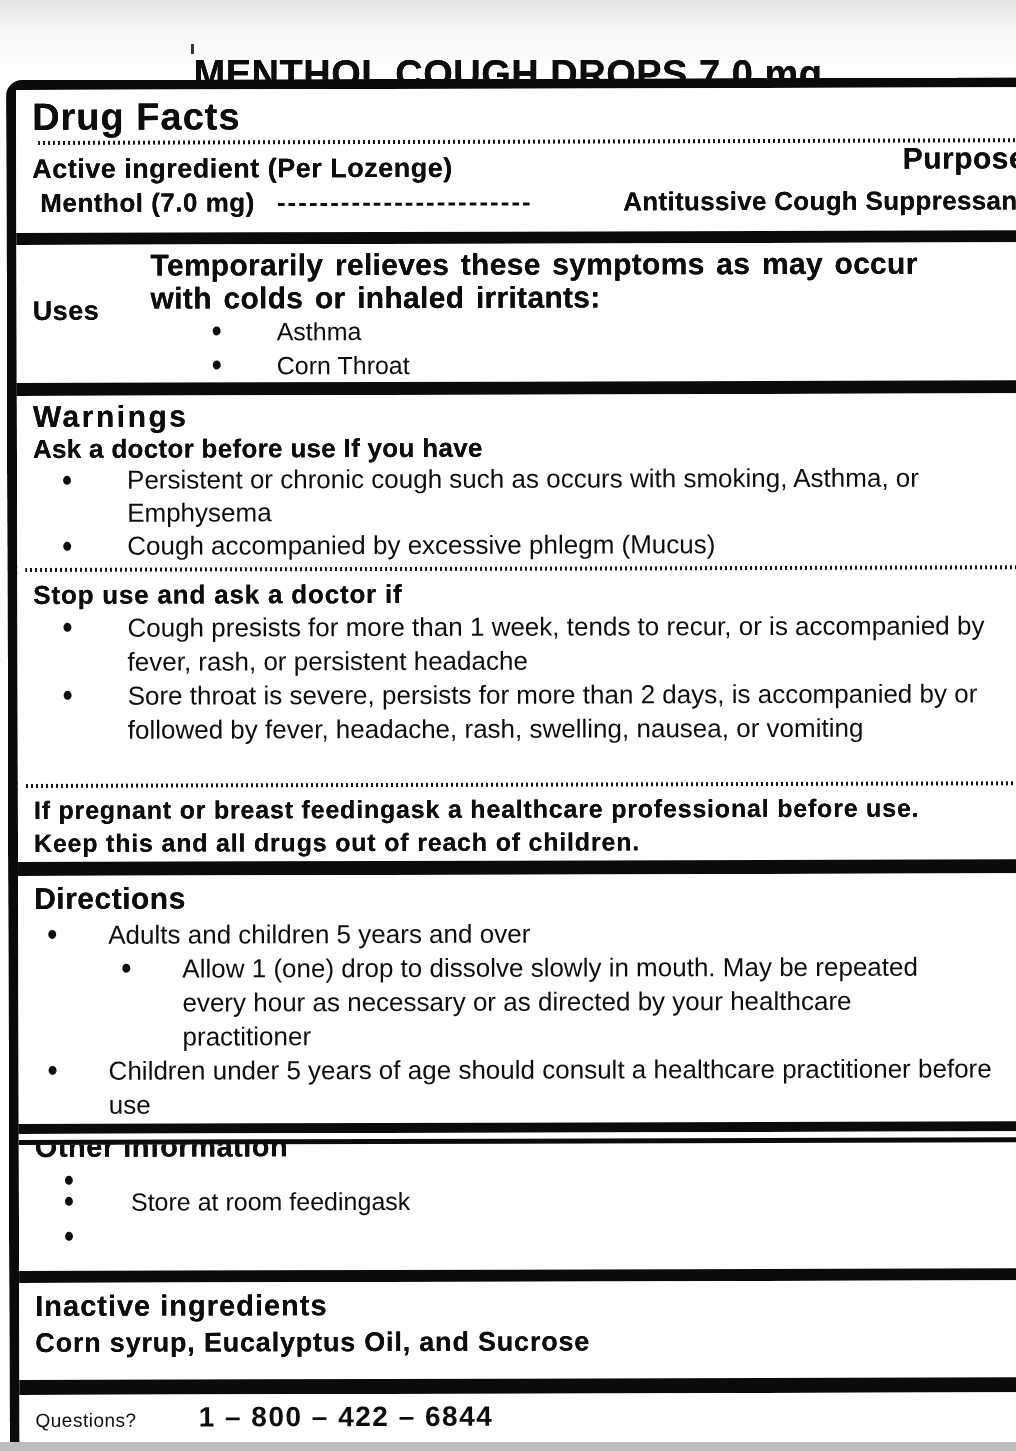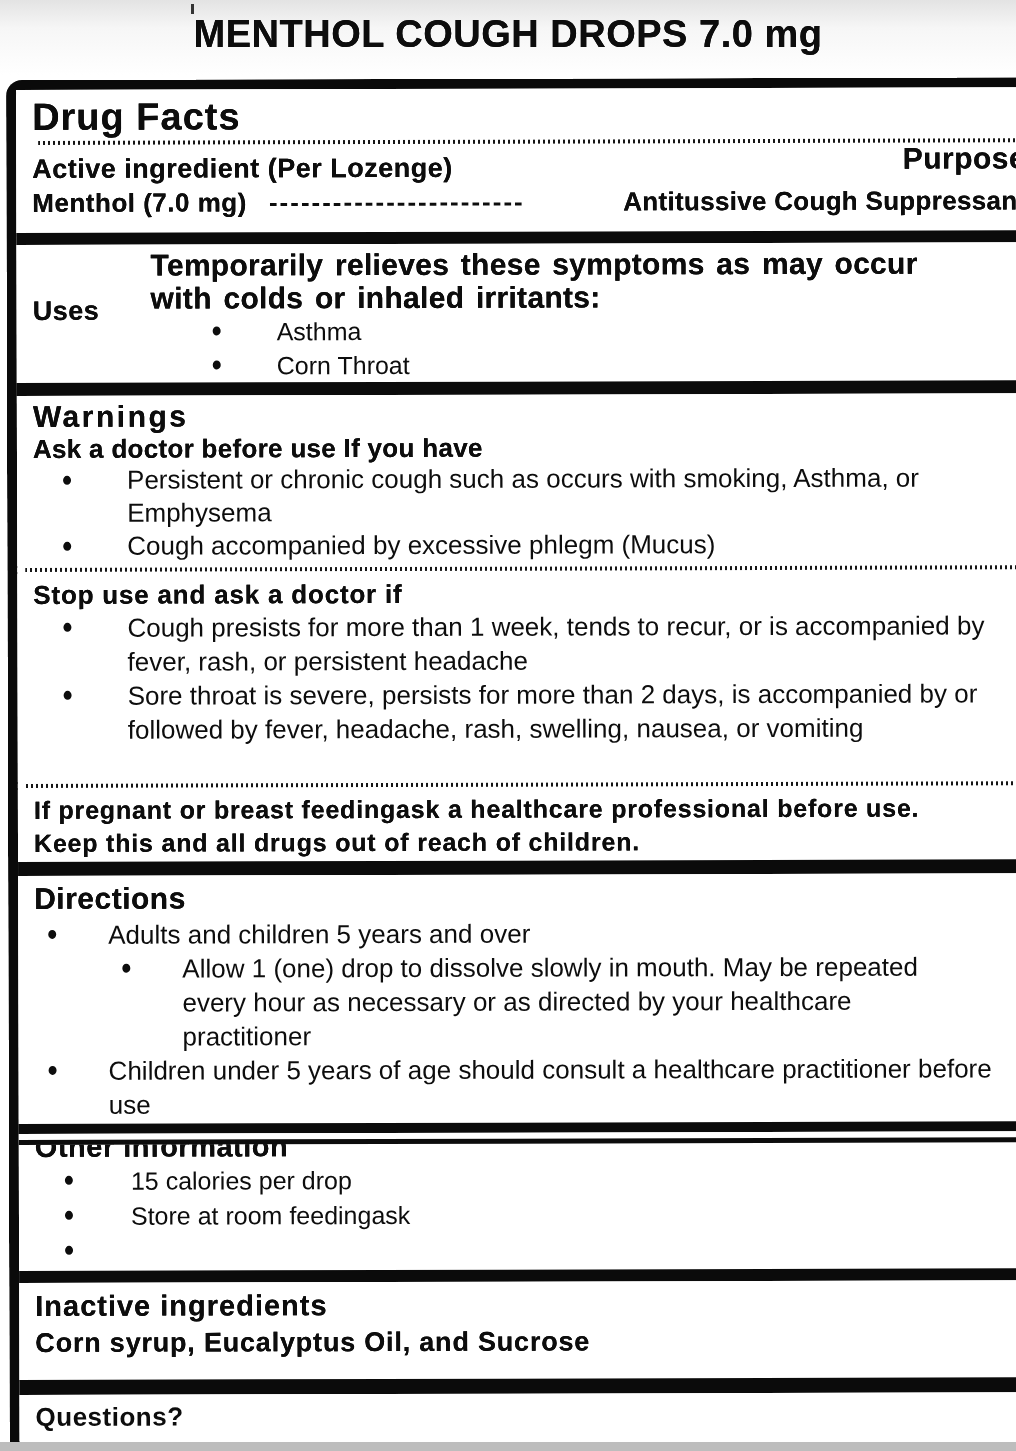--- a/index.html
+++ b/index.html
@@ -8,21 +8,21 @@
     font-family:"Liberation Sans","DejaVu Sans",sans-serif;
     color:#0d0d0d;
     background:linear-gradient(180deg,#e3e3e3 0px,#f6f6f6 28px,#ffffff 75px);
     position:relative;
   }
 
   
   .title-band { height:80px; position:relative; }
   .page-title {
     text-align:center; font-size:38px; font-weight:bold; letter-spacing:0.5px;
-    padding-top:13px; text-shadow:0 0 0.6px #000;
+    padding-top:13px; text-shadow:0 0 0.6px #000;margin-top:40px;
   }
   .scan-tick { position:absolute; left:191px; top:4px; width:3px; height:10px; background:#333; }
 
   
   .label-box {
     position:absolute; left:6px; top:80px; width:1030px; height:1371px;
     border-top:10px solid #0a0a0a; border-left:10px solid #0a0a0a;
     border-top-left-radius:16px; background:#fff;
     transform:rotate(-0.15deg); transform-origin:left top;
   }
@@ -35,21 +35,21 @@
   }
   .wavy-wrap { padding:0 2px; background:#fff; }
 
   
   .sec-head { height:143px; padding-top:5px; }
   .drug-facts { font-size:38px; font-weight:bold; line-height:44px; letter-spacing:1px; text-shadow:0 0 0.6px #000; }
   .active-row { display:flex; justify-content:space-between; align-items:flex-start; margin-top:1px; }
   .active-heading { font-size:27px; font-weight:bold; letter-spacing:0.5px; padding-top:7px; text-shadow:0 0 0.5px #000; }
   .purpose-heading { font-size:30px; font-weight:bold; letter-spacing:0.5px; margin-top:-3px; text-shadow:0 0 0.5px #000; }
   .menthol-row { display:flex; align-items:baseline; margin-top:3px; font-size:26px; font-weight:bold; }
-  .menthol-name { white-space:nowrap; letter-spacing:0.5px; text-shadow:0 0 0.5px #000; }
+  .menthol-name { white-space:nowrap; letter-spacing:0.5px; text-shadow:0 0 0.5px #000;margin-left:8px; }
   .dash-leader { flex:1; overflow:hidden; white-space:nowrap; letter-spacing:2px; padding:0 14px 0 22px; font-weight:bold; }
   .purpose-value { white-space:nowrap; letter-spacing:0.3px; text-shadow:0 0 0.5px #000; }
 
   
   .b-row { display:flex; align-items:flex-start; }
   .dot { width:8px; height:9px; border-radius:50%; background:#0d0d0d; flex:none; margin-top:12px; }
 
   
   .sec-uses { height:138px; padding-top:4px; display:flex; }
   .uses-h { font-size:27px; font-weight:bold; width:118px; flex:none; padding-top:3px; letter-spacing:0.5px; text-shadow:0 0 0.5px #000;margin-top:44px; }
@@ -94,21 +94,21 @@
   .other-li { font-size:25px; line-height:35px; }
   .other-li .dot { margin-left:30px; margin-right:58px; }
 
   
   .sec-inactive { height:97px; padding-top:5px; }
   .inactive-h { font-size:29px; font-weight:bold; line-height:37px; letter-spacing:1px; text-shadow:0 0 0.4px #000; }
   .inactive-v { font-size:27px; font-weight:bold; line-height:37px; letter-spacing:0.8px; text-shadow:0 0 0.5px #000; }
 
   
   .sec-q { height:46px; padding-top:7px; display:flex; align-items:baseline; }
-  .q-label { font-size:26px; font-weight:bold; letter-spacing:0.5px; }
+  .q-label { font-size:19px; font-weight:normal; letter-spacing:0.5px; }
   .q-phone { font-size:28px; font-weight:bold; letter-spacing:1.5px; margin-left:62px; font-stretch:condensed; }
 
   .bottom-edge { position:absolute; left:0; bottom:0; width:1016px; height:9px; background:#bdbdbd; }
 </style>
 </head>
 <body>
 
 <div class="title-band">
   <div class="scan-tick"></div>
   <div class="page-title">MENTHOL COUGH DROPS 7.0 mg</div>
@@ -205,21 +205,20 @@
     </div>
   </div>
 
   <div class="bar" style="height:10px"></div>
   <div class="gap" style="height:6px"></div>
 
   <div class="sec sec-other">
     <div class="other-h">Other information</div>
     <div class="b-row other-li">
       <span class="dot"></span>
-      <span class="li-text">15 calories per drop</span>
     </div>
     <div class="b-row other-li">
       <span class="dot"></span>
       <span class="li-text">Store at room feedingask</span>
     </div>
     <div class="b-row other-li">
       <span class="dot"></span>
     </div>
   </div>
 
@@ -227,17 +226,18 @@
 
   <div class="sec sec-inactive">
     <div class="inactive-h">Inactive ingredients</div>
     <div class="inactive-v">Corn syrup, Eucalyptus Oil, and Sucrose</div>
   </div>
 
   <div class="bar" style="height:15px"></div>
 
   <div class="sec sec-q">
     <span class="q-label">Questions?</span>
+    <span class="q-phone">1 – 800 – 422 – 6844</span>
   </div>
 
 </div>
 
 <div class="bottom-edge"></div>
 
 </body></html>

